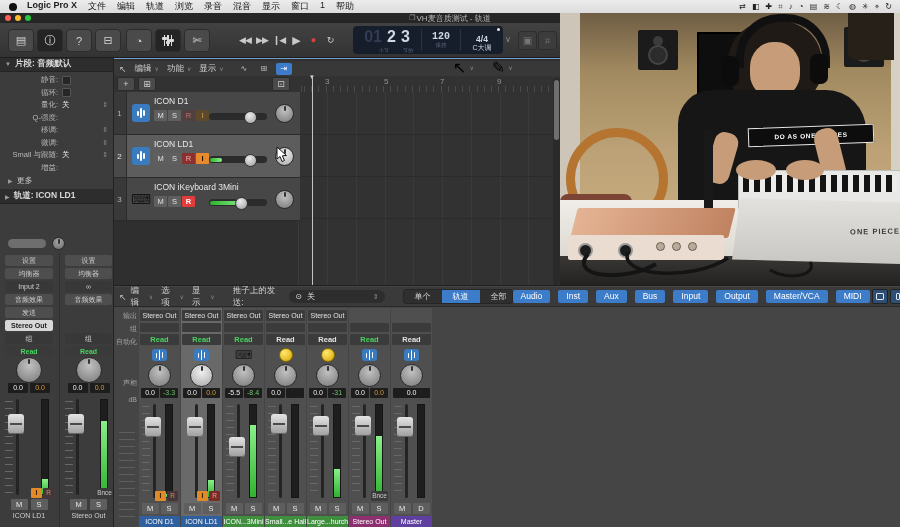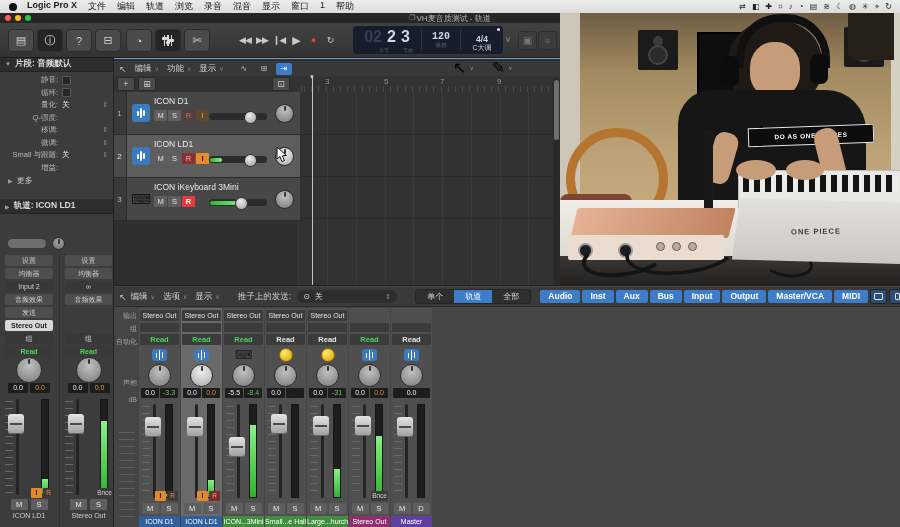--- a/index.html
+++ b/index.html
@@ -59,21 +59,21 @@
   .ins-header{height:14px;background:#2d2d2d;border-bottom:1px solid #232323;color:#d8d8d8;font-size:8.5px;
               display:flex;align-items:center;gap:4px;padding-left:5px;font-weight:bold;}
   .disc{color:#9a9a9a;font-size:6px;}
   #ins-params{padding-top:2px;}
   .ins-row{height:12.5px;display:flex;align-items:center;font-size:7.5px;color:#b8b8b8;}
   .ins-label{width:58px;text-align:right;white-space:nowrap;}
   .ins-val{margin-left:4px;color:#ededed;}
   .ins-check{width:7px;height:7px;background:#262626;border:1px solid #555;border-radius:1px;margin-left:4px;}
   .ins-step{margin-left:auto;margin-right:5px;color:#8a8a8a;font-size:7px;}
   #ins-more{height:13px;display:flex;align-items:center;gap:4px;padding-left:8px;color:#c5c5c5;font-size:8px;}
-  #ins-trackhdr{margin-top:12px;}
+  #ins-trackhdr{margin-top:2px;}
 
   #ins-gainrow{position:absolute;left:6px;top:180px;width:100px;height:14px;}
   #ins-gainbar{position:absolute;left:2px;top:2px;width:38px;height:9px;background:#6e6e6e;border-radius:5px;}
   #ins-gainknob{position:absolute;left:46px;top:0;}
 
   .ins-strip{position:absolute;top:196px;width:52px;bottom:0;}
   #ins-strip1{left:3px;}
   #ins-strip2{left:59px;border-left:1px solid #2f2f2f;padding-left:3px;width:51px;}
   .slotbtn{height:11px;margin:2px 2px 0;background:#4e4e4e;border-radius:2px;color:#cfcfcf;font-size:7px;
            text-align:center;line-height:11px;white-space:nowrap;overflow:hidden;}
@@ -170,21 +170,21 @@
   
   #mixer{position:absolute;left:113px;top:285px;width:787px;height:242px;background:#454545;border-top:1px solid #1f1f1f;z-index:3;}
   #mx-toolbar{position:absolute;left:0;top:1px;width:100%;height:19px;background:#3a3a3a;border-bottom:1px solid #292929;
               display:flex;align-items:center;padding-left:6px;color:#cfcfcf;font-size:8.5px;}
   #sends-dd{margin-left:6px;width:88px;height:13px;background:#2d2d2d;border-radius:7px;display:flex;align-items:center;
             padding:0 6px;gap:5px;font-size:8px;color:#ddd;}
   #sends-dd .chev{margin-left:auto;color:#8a8a8a;font-size:7px;}
   #segset{margin-left:18px;display:flex;background:#2f2f2f;border-radius:3px;overflow:hidden;border:1px solid #262626;}
   .seg{min-width:30px;padding:0 4px;height:13px;line-height:13px;text-align:center;font-size:8px;color:#cfcfcf;}
   .seg.on{background:#3d7cc9;color:#fff;}
-  #filters{margin-left:auto;display:flex;gap:2px;align-items:flex-start;font-weight:bold;}
+  #filters{margin-left:auto;display:flex;gap:8px;align-items:flex-start;}
   .pill{height:13px;line-height:13px;padding:0 8px;background:#3d7cc9;color:#fff;font-size:8.5px;border-radius:2px;}
   .viewbtn{width:15px;height:13px;background:#2e4f75;border:1px solid #222;border-radius:2px;position:relative;margin-left:2px;}
   .viewbtn::after{content:"";position:absolute;inset:3px;border:1px solid #dfe8f2;border-radius:1px;}
   .viewbtn.narrow::after{inset:3px 5px;}
   #mx-labels{position:absolute;left:0;top:22px;width:26px;bottom:0;font-size:7px;color:#a2a2a2;}
   .mxlab{position:absolute;right:2px;white-space:nowrap;}
   #mx-scale{position:absolute;left:6px;top:124px;width:16px;height:88px;
             background:repeating-linear-gradient(180deg,#5e5e5e 0 1px,transparent 1px 7px);}
   #mx-strips{position:absolute;left:26px;top:22px;bottom:0;display:flex;}
   .mx-strip{width:41px;margin-right:1px;background:#4f4f4f;display:flex;flex-direction:column;padding-top:2px;}
@@ -249,21 +249,21 @@
   .wc-ifknob{top:230px;width:7px;height:7px;background:#b8ab9c;border:1px solid #6e614f;border-radius:50%;}
   #wc-k1{left:96px;}#wc-k2{left:112px;}#wc-k3{left:128px;}
   #wc-pole{left:144px;top:118px;width:9px;height:90px;background:#191919;border-radius:2px;}
   #wc-polebase{left:128px;top:202px;width:42px;height:10px;background:#222;border-radius:50%;}
   #wc-keyboard{left:178px;top:158px;width:162px;height:38px;background:#e8e8e6;border-radius:3px;border:1px solid #bdbdb9;}
   #wc-keys{position:absolute;left:4px;right:4px;top:4px;height:17px;
            background:repeating-linear-gradient(90deg,#141414 0 6px,#ececea 6px 11px);}
   #wc-handL{left:176px;top:148px;width:40px;height:20px;background:#c79d79;border-radius:50%;}
   #wc-handR{left:226px;top:148px;width:38px;height:20px;background:#c79d79;border-radius:50%;}
   #wc-laptop{left:172px;top:186px;width:168px;height:66px;background:linear-gradient(#e2e1dd,#c8c7c3);
-             clip-path:polygon(5% 0,100% 7%,100% 100%,0 93%);display:flex;align-items:center;justify-content:center;}
+             clip-path:polygon(5% 0,100% 7%,100% 100%,0 93%);display:flex;align-items:center;justify-content:flex-end;}
   #wc-laptoplogo{color:#3c3c3c;font-size:7.5px;font-weight:bold;letter-spacing:1px;transform:rotate(-1deg);}
 </style>
 </head>
 <body>
 
 <div id="stage">
 
   <div id="menubar">
     <span id="apple"></span>
     <span id="menu-items">
@@ -327,21 +327,21 @@
     <div id="transport">
         <span class="tp-btn">◀◀</span>
         <span class="tp-btn">▶▶</span>
         <span class="tp-btn">❙◀</span>
         <span class="tp-btn" style="font-size: 11px;">▶</span>
         <span class="tp-btn" style="color: rgb(224, 64, 64);">●</span>
         <span class="tp-btn">↻</span>
       </div>
     <div id="lcd">
       <div class="lcd-cell" id="lcd-pos">
-        <span id="lcd-dim">02</span>
+        <span id="lcd-dim">01</span>
         <span class="lcd-big">2</span>
         <span class="lcd-big">3</span>
         <span class="lcd-sub">
           <span>小节</span>
           <span>节拍</span>
         </span>
       </div>
       <div class="lcd-sep"></div>
       <div class="lcd-cell" id="lcd-tempo">
         <span class="v">120</span>

